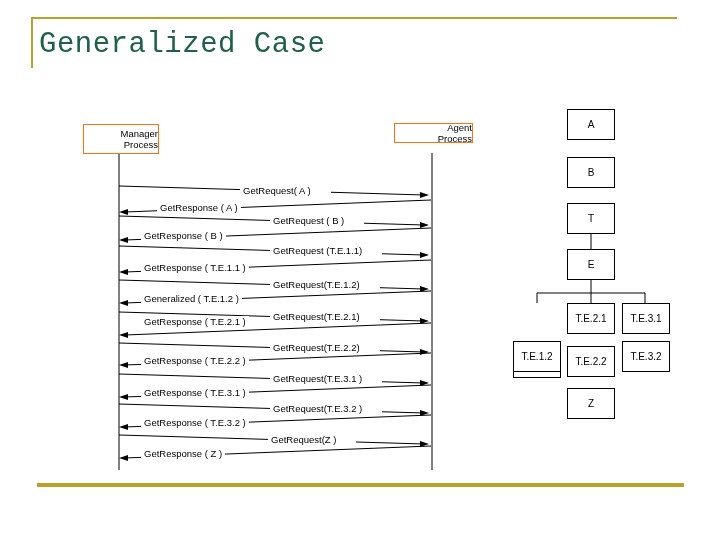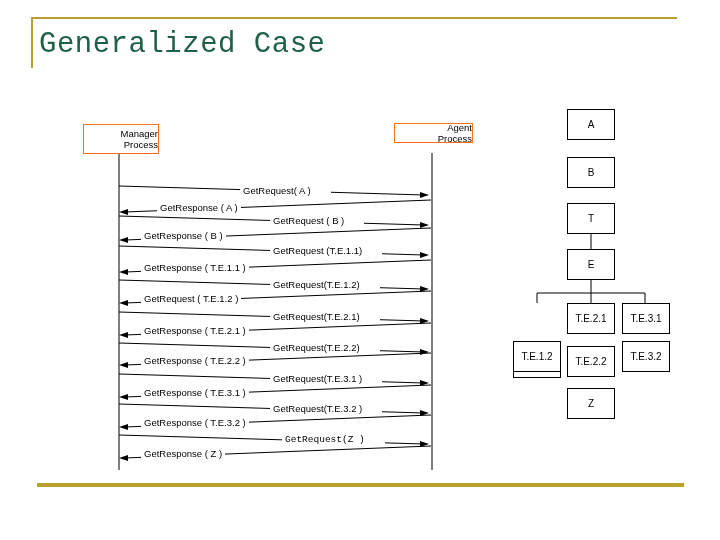--- a/index.html
+++ b/index.html
@@ -99,30 +99,30 @@
   </svg>
 
   <div id="message-layer">
       <div class="msg-label req" style="top: 191px; left: 240px;">GetRequest( A )</div>
       <div class="msg-label resp" style="top: 208px; left: 157px;">GetResponse ( A )</div>
       <div class="msg-label req" style="top: 221px; left: 270px;">GetRequest ( B )</div>
       <div class="msg-label resp" style="top: 236px; left: 141px;">GetResponse ( B )</div>
       <div class="msg-label req" style="top: 251px; left: 270px;">GetRequest (T.E.1.1)</div>
       <div class="msg-label resp" style="top: 268px; left: 141px;">GetResponse ( T.E.1.1 )</div>
       <div class="msg-label req" style="top: 285px; left: 270px;">GetRequest(T.E.1.2)</div>
-      <div class="msg-label resp" style="top: 299px; left: 141px;">GetRequest ( T.E.1.2 )</div>
+      <div class="msg-label resp" style="top: 299px; left: 141px;">Generalized ( T.E.1.2 )</div>
       <div class="msg-label req" style="top: 317px; left: 270px;">GetRequest(T.E.2.1)</div>
-      <div class="msg-label resp" style="top: 331px; left: 141px;">GetResponse ( T.E.2.1 )</div>
+      <div class="msg-label resp" style="top: 322px; left: 141px;">GetResponse ( T.E.2.1 )</div>
       <div class="msg-label req" style="top: 348px; left: 270px;">GetRequest(T.E.2.2)</div>
       <div class="msg-label resp" style="top: 361px; left: 141px;">GetResponse ( T.E.2.2 )</div>
       <div class="msg-label req" style="top: 379px; left: 270px;">GetRequest(T.E.3.1 )</div>
       <div class="msg-label resp" style="top: 393px; left: 141px;">GetResponse ( T.E.3.1 )</div>
       <div class="msg-label req" style="top: 409px; left: 270px;">GetRequest(T.E.3.2 )</div>
       <div class="msg-label resp" style="top: 423px; left: 141px;">GetResponse ( T.E.3.2 )</div>
-      <div class="msg-label req" style="top: 440px; left: 282px; font-family: Liberation Mono, monospace;">GetRequest(Z )</div>
+      <div class="msg-label req" style="top: 440px; left: 268px;">GetRequest(Z )</div>
       <div class="msg-label resp" style="top: 454px; left: 141px;">GetResponse ( Z )</div>
     </div>
 
   <div class="actor-box manager">
     <div>Manager</div>
     <div>Process</div>
   </div>
   <div class="actor-box agent">
     <div>Agent</div>
     <div>Process</div>

